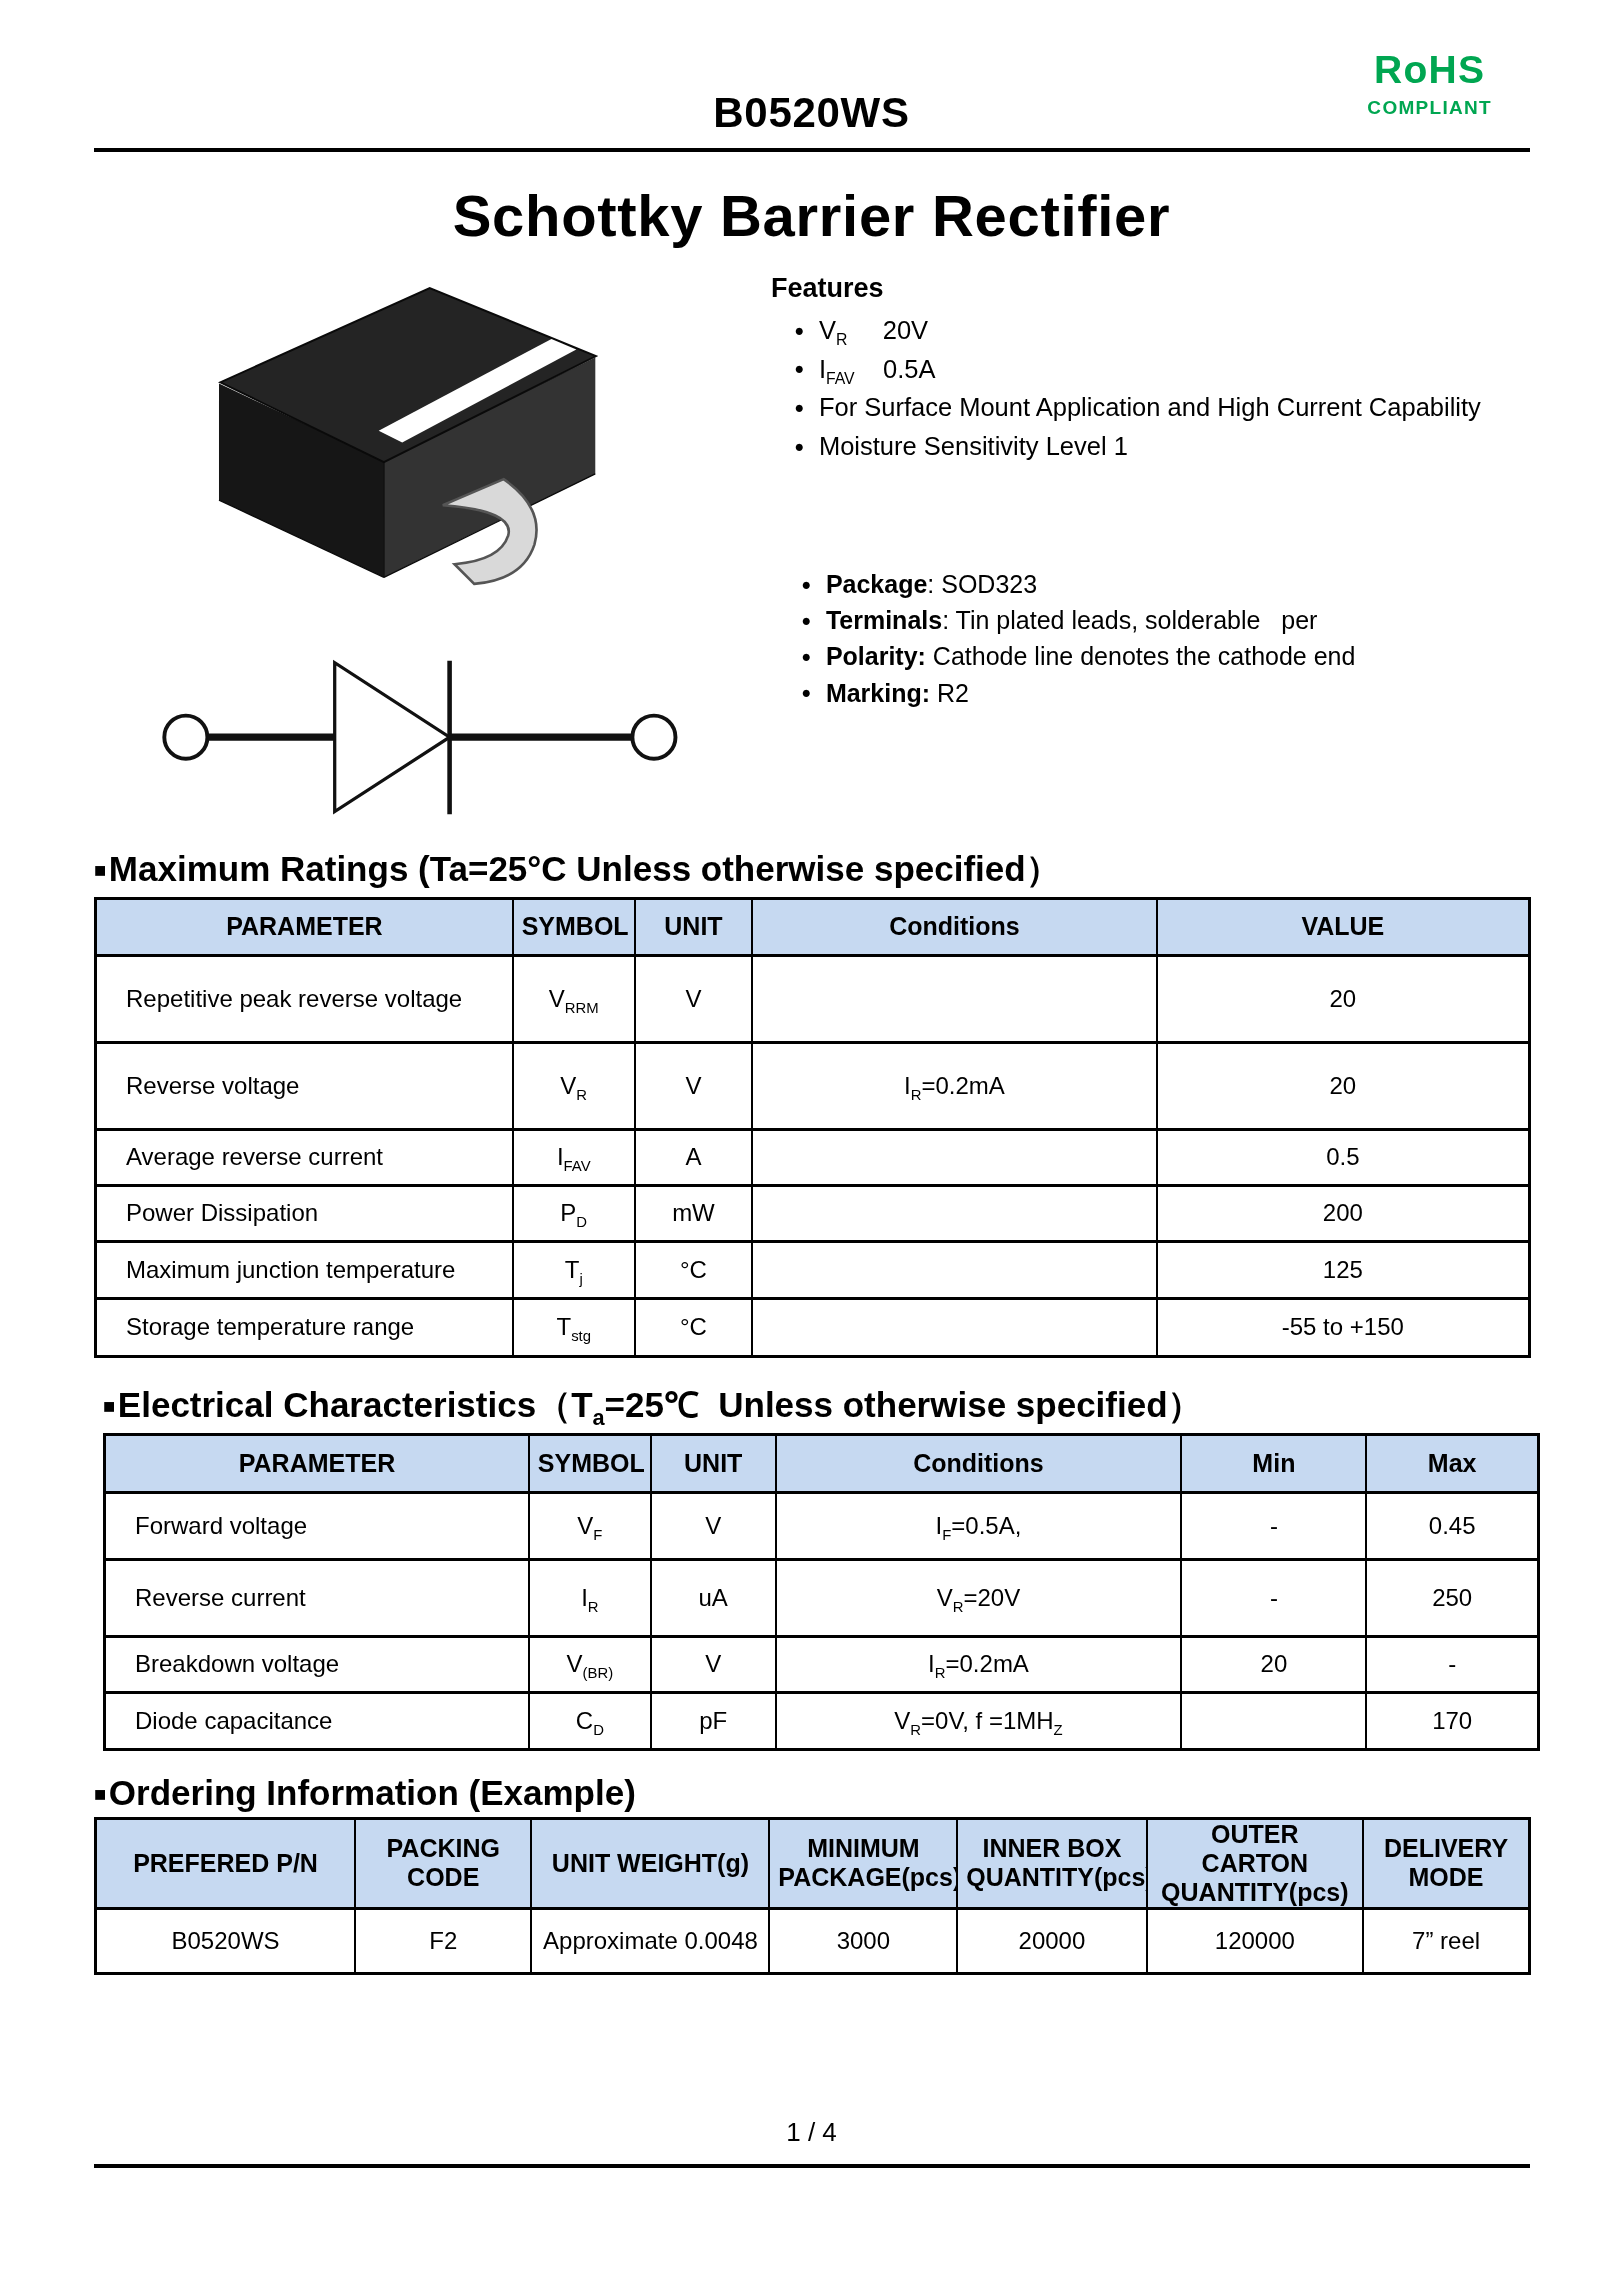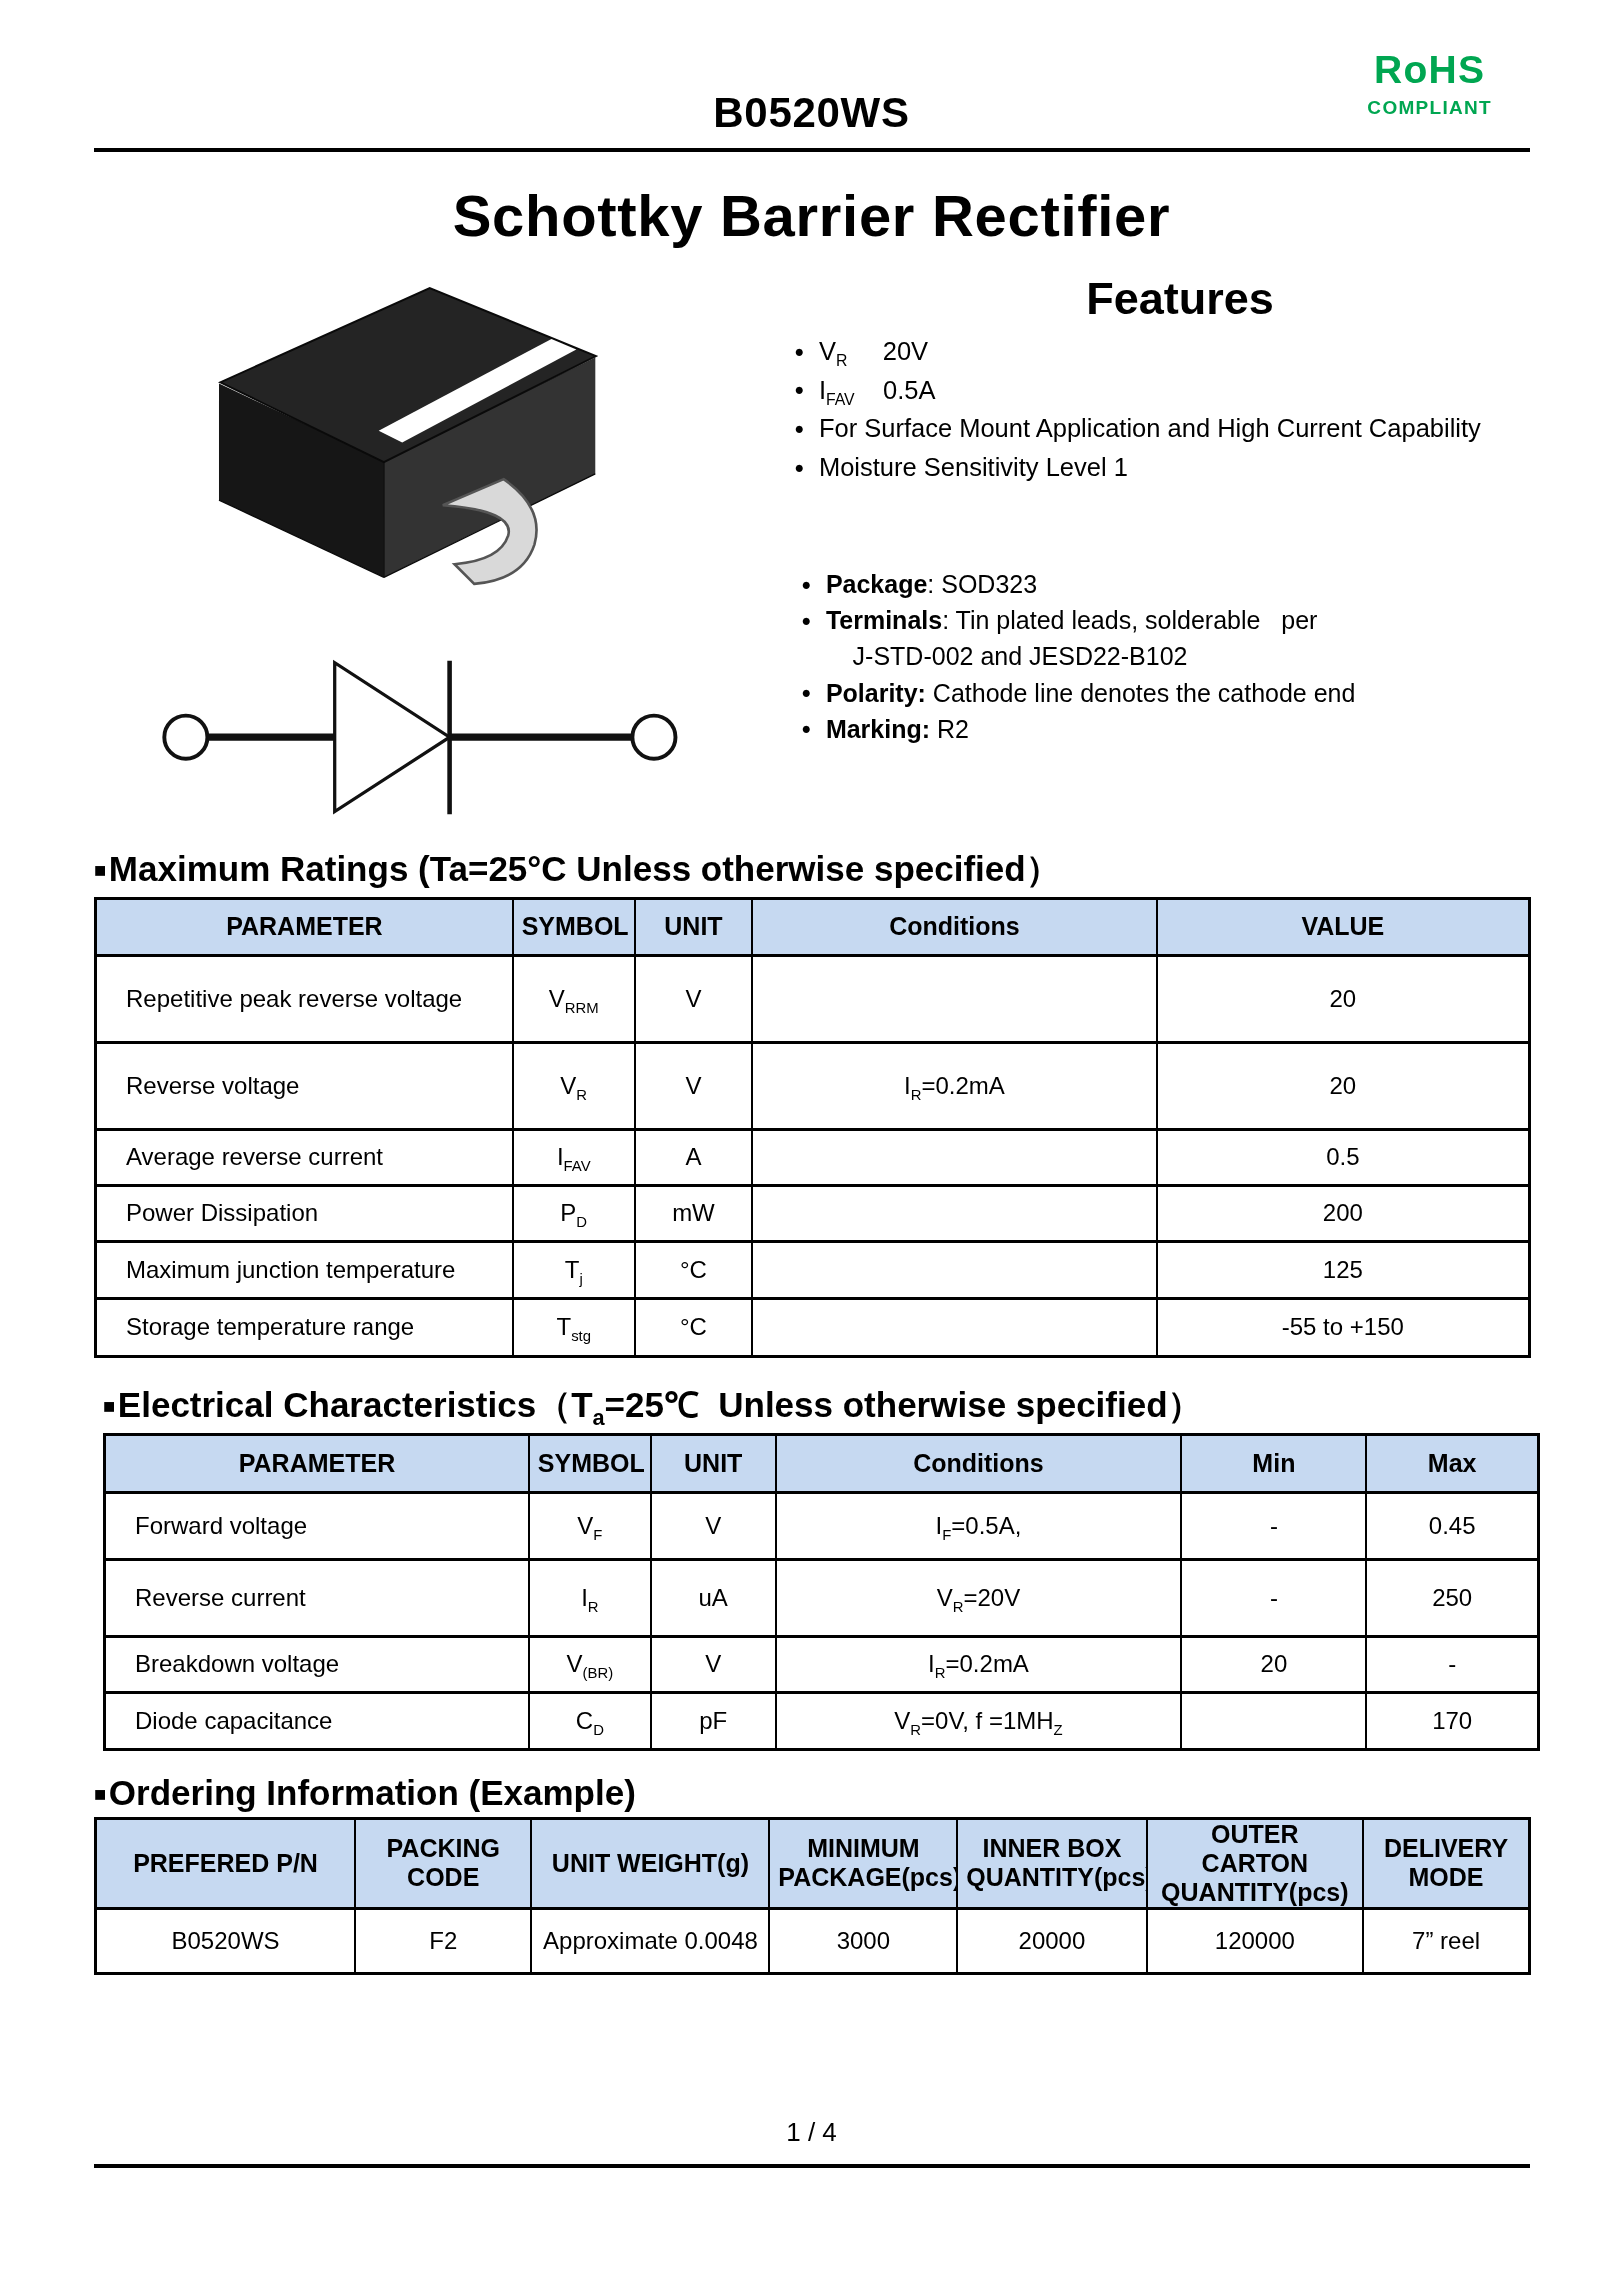--- a/index.html
+++ b/index.html
@@ -31,21 +31,21 @@
     text-align:center;font-size:58px;font-weight:bold;letter-spacing:0.7px;
   }
 
   
   .package-wrap{position:absolute;left:147px;top:271px;width:517px;height:324px;}
   .diode-wrap{position:absolute;left:154px;top:651px;width:569px;height:173px;}
 
   
   .features{position:absolute;left:771px;top:273px;width:818px;}
   .mech{position:absolute;left:778px;top:570px;width:818px;}
-  .blk-h{font-size:45px;font-weight:bold;margin:0 0 11.8px 0;text-align:center;}
+  .blk-h{font-size:27px;font-weight:bold;margin:0 0 11.8px 0;}
   ul.blist{list-style:none;margin:0;padding:0 0 0 23.6px;}
   .features ul.blist li{font-size:25.5px;margin-bottom:9.8px;}
   .mech ul.blist li{font-size:25px;margin-bottom:7.2px;}
   ul.blist .dot{font-size:16.4px;vertical-align:3.3px;margin-right:14.4px;}
   ul.blist li.nobullet{padding-left:51px;}
 
   
   .section{position:absolute;left:94px;width:1437px;}
   .sec-max{top:846px;}
   .sec-elec{top:1380px;margin-left:9px;}
@@ -129,21 +129,20 @@
         <li><span class="dot">●</span><span>I<sub>FAV</sub>&nbsp;&nbsp;&nbsp;&nbsp;0.5A</span></li>
         <li><span class="dot">●</span><span>For Surface Mount Application and High Current Capability</span></li>
         <li><span class="dot">●</span><span>Moisture Sensitivity Level 1</span></li>
       </ul>
   </div>
 
   <div class="mech">
     <ul class="blist">
         <li><span class="dot">●</span><span><b>Package</b>: SOD323</span></li>
         <li><span class="dot">●</span><span><b>Terminals</b>: Tin plated leads, solderable&nbsp;&nbsp;&nbsp;per</span></li>
-        <li class="nobullet"><span>J-STD-002 and JESD22-B102</span></li>
         <li><span class="dot">●</span><span><b>Polarity:</b> Cathode line denotes the cathode end</span></li>
         <li><span class="dot">●</span><span><b>Marking:</b> R2</span></li>
       </ul>
   </div>
 
   <div class="section sec-max">
     <h2 class="sec-h"><span class="marker">■</span><span>Maximum Ratings (Ta=25°C Unless otherwise specified）</span></h2>
     <table class="tbl t1">
       <colgroup>
         <col style="width:29.1%">

